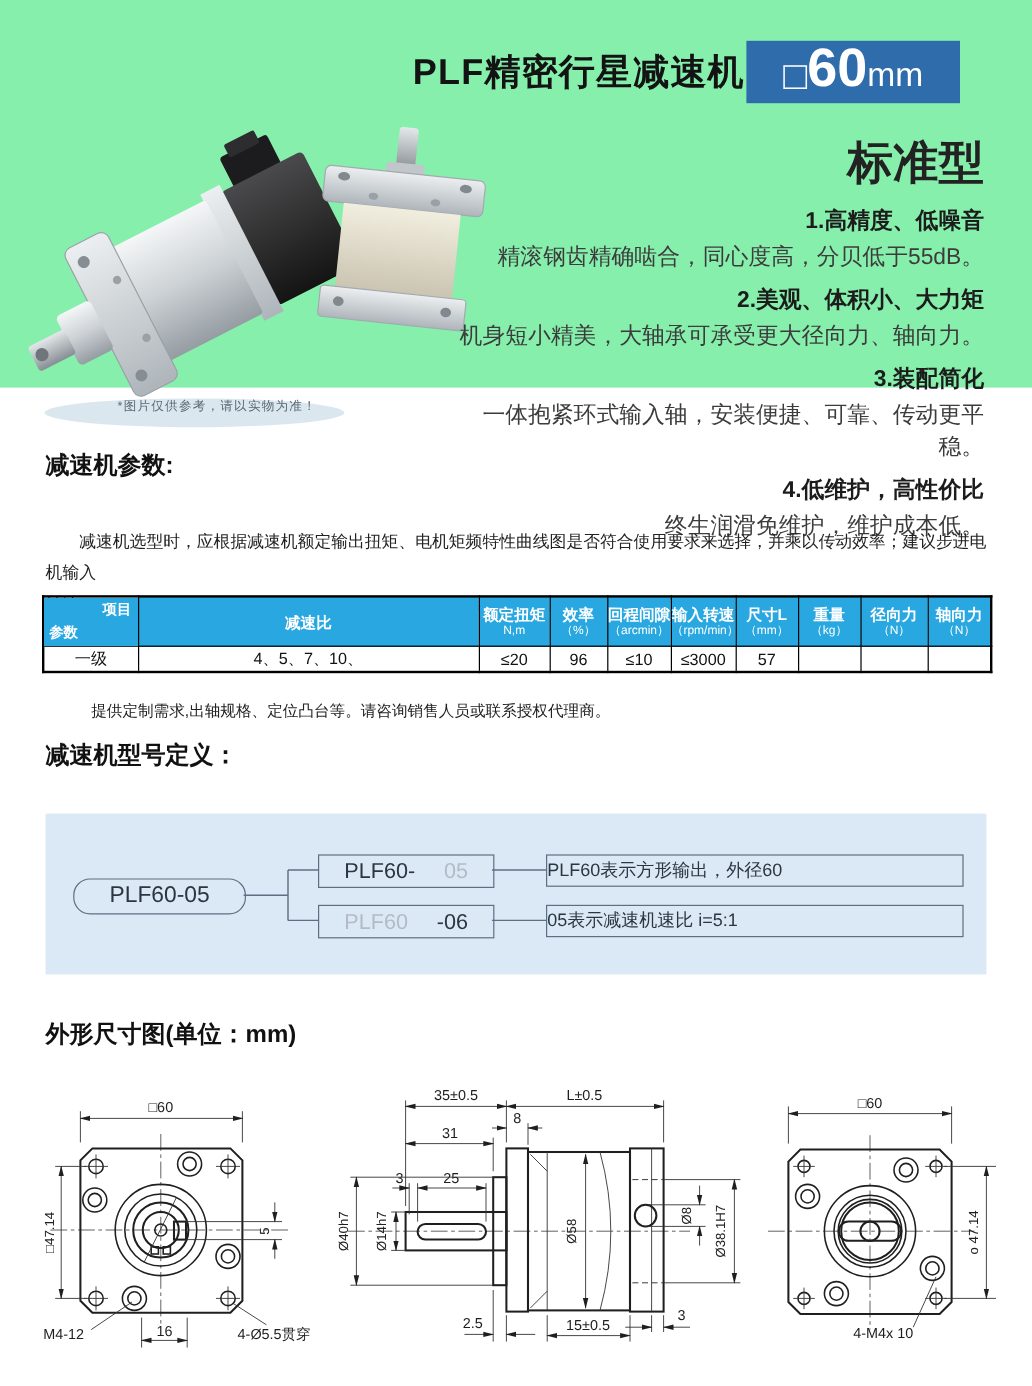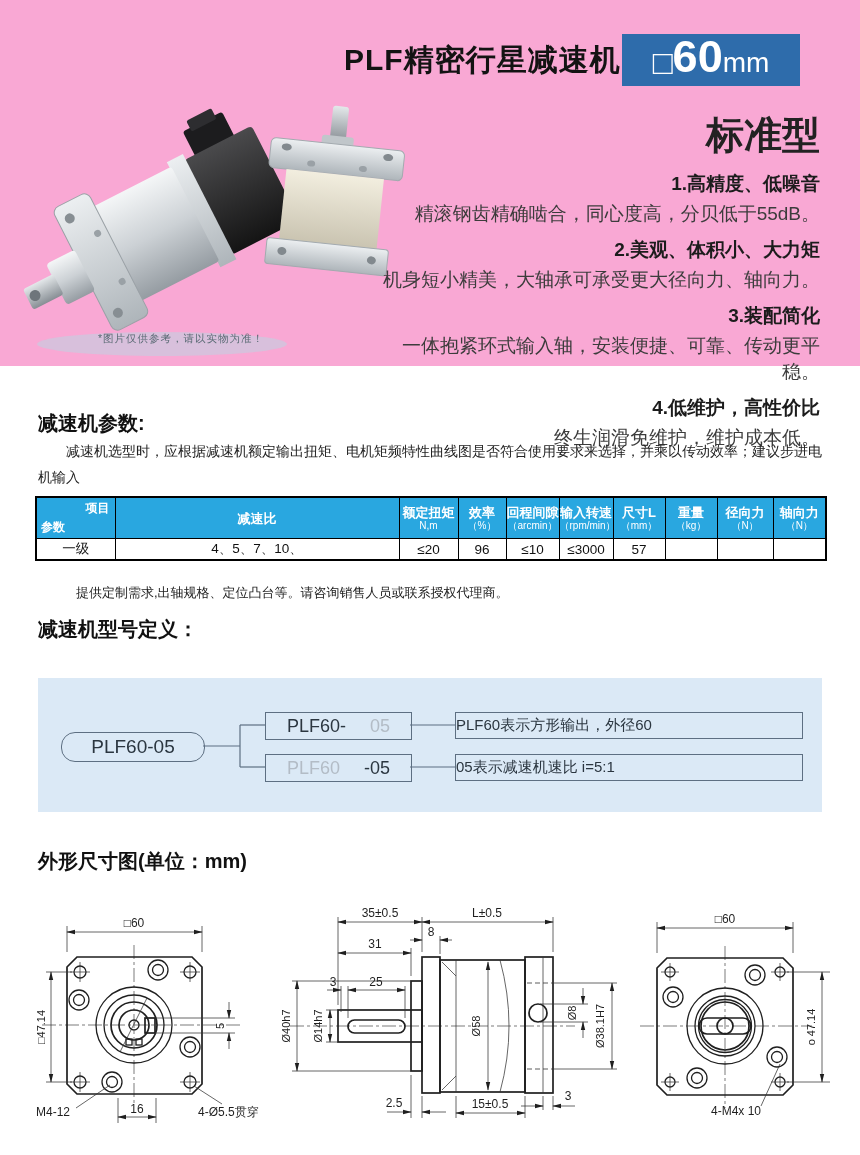--- a/index.html
+++ b/index.html
@@ -1,19 +1,19 @@
 <!DOCTYPE html>
 <html><head>
 <meta charset="utf-8">
 <style>
   html,body{margin:0;padding:0;background:#eee;}
   .page{position:relative;width:860px;height:1155px;background:#fff;overflow:hidden;
         font-family:"Liberation Sans","DejaVu Sans",sans-serif;color:#222;}
   
-  .hero{position:absolute;left:0;top:0;width:860px;height:366px;background:#f9a8d4;}
+  .hero{position:absolute;left:0;top:0;width:860px;height:323px;background:#86efac;}
   .page-title{position:absolute;left:344px;top:40px;margin:0;font-size:30px;font-weight:bold;color:#131313;letter-spacing:1px;}
   .badge{position:absolute;left:622px;top:34px;width:178px;height:52px;background:#2e6cab;color:#fff;
          display:flex;align-items:baseline;justify-content:center;line-height:1;padding-top:0;}
   .badge .sq{font-size:33px;align-self:center;margin-top:4px;}
   .badge .num{font-size:45px;font-weight:bold;}
   .badge .unit{font-size:28px;}
   .photo-note{position:absolute;left:98px;top:332px;font-size:10.5px;color:#5a6a74;letter-spacing:1px;}
   .features{position:absolute;top:110px;right:40px;width:440px;text-align:right;}
   .type-heading{margin:0 0 10px 0;font-size:38px;font-weight:bold;color:#222;}
   .f-title{font-size:19px;font-weight:bold;color:#1c1c1c;margin-top:10px;}
@@ -150,21 +150,21 @@
         <div class="f-title">3.装配简化</div>
         <div class="f-desc">一体抱紧环式输入轴，安装便捷、可靠、传动更平稳。</div>
       </div>
       <div class="feature">
         <div class="f-title">4.低维护，高性价比</div>
         <div class="f-desc">终生润滑免维护，维护成本低。</div>
       </div>
     </div>
   </div>
 
-  <h3 class="sec-h" style="top:410px;">减速机参数:</h3>
+  <h3 class="sec-h" style="top:374px;">减速机参数:</h3>
 
   <div class="intro">
     <div class="l1">减速机选型时，应根据减速机额定输出扭矩、电机矩频特性曲线图是否符合使用要求来选择，并乘以传动效率；建议步进电机输入</div>
     <div class="l2">转速≤800rpm/min,无刷电机≤3000rpm/min，最终输出扭矩≤额定扭矩，以避免减少减速机使用寿命。</div>
   </div>
 
   <table class="ptable">
     <colgroup>
       <col style="width:79px">
         <col style="width:284px">
@@ -225,21 +225,21 @@
         <line x1="372" y1="89" x2="417" y2="89"></line>
       </g>
     </svg>
     <div class="mb root">PLF60-05</div>
     <div class="mb node n1">
       <span>PLF60-</span>
         <span class="gray">05</span>
     </div>
     <div class="mb node n2">
       <span class="gray">PLF60</span>
-        <span>-05</span>
+        <span>-06</span>
     </div>
     <div class="mb desc d1">PLF60表示方形输出，外径60</div>
     <div class="mb desc d2">05表示减速机速比 i=5:1</div>
   </div>
 
   <h3 class="sec-h" style="top:848px;">外形尺寸图(单位：mm)</h3>
 
   <svg class="dwg" style="left:30px;top:890px;" width="280" height="250" viewBox="0 0 280 250">
     <defs>
       <marker id="mF" orient="auto-start-reverse" markerWidth="12" markerHeight="8" refX="11" refY="3" viewBox="0 0 12 6">

